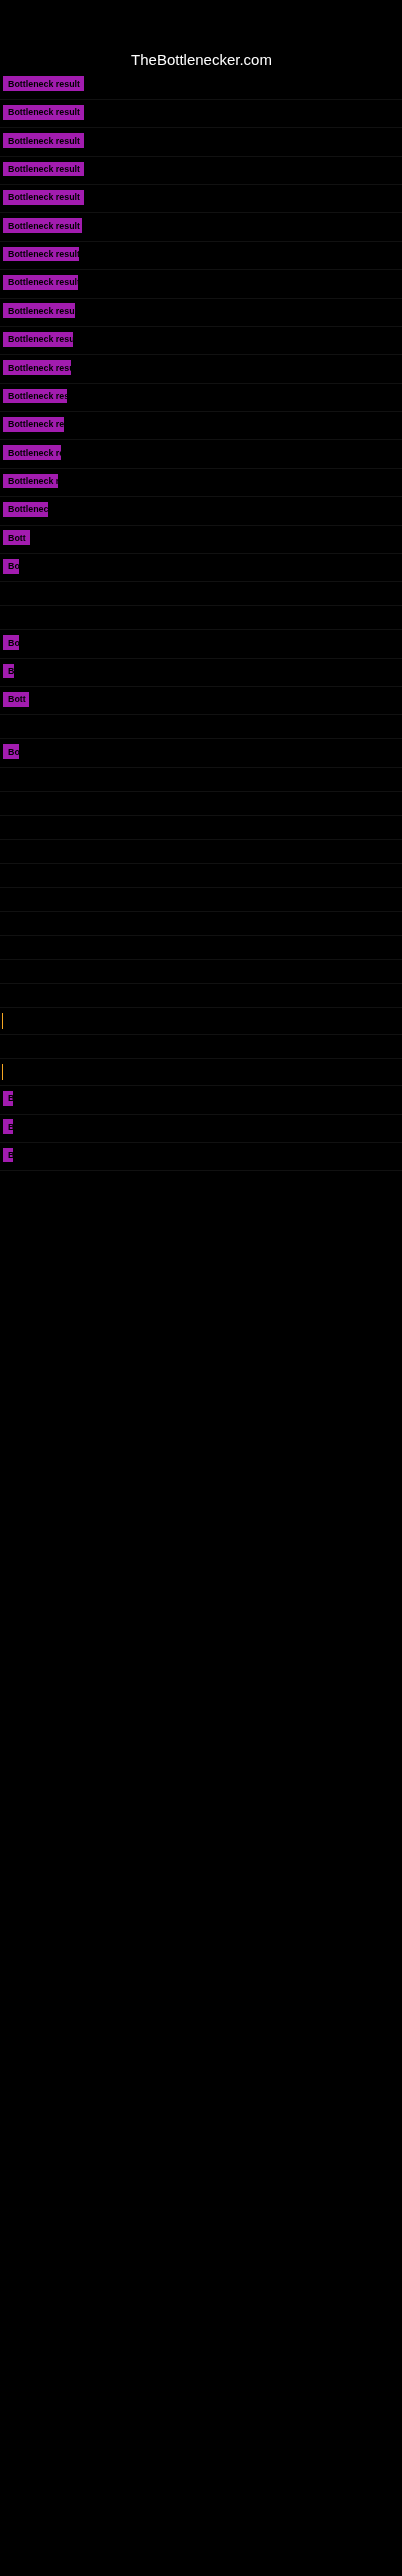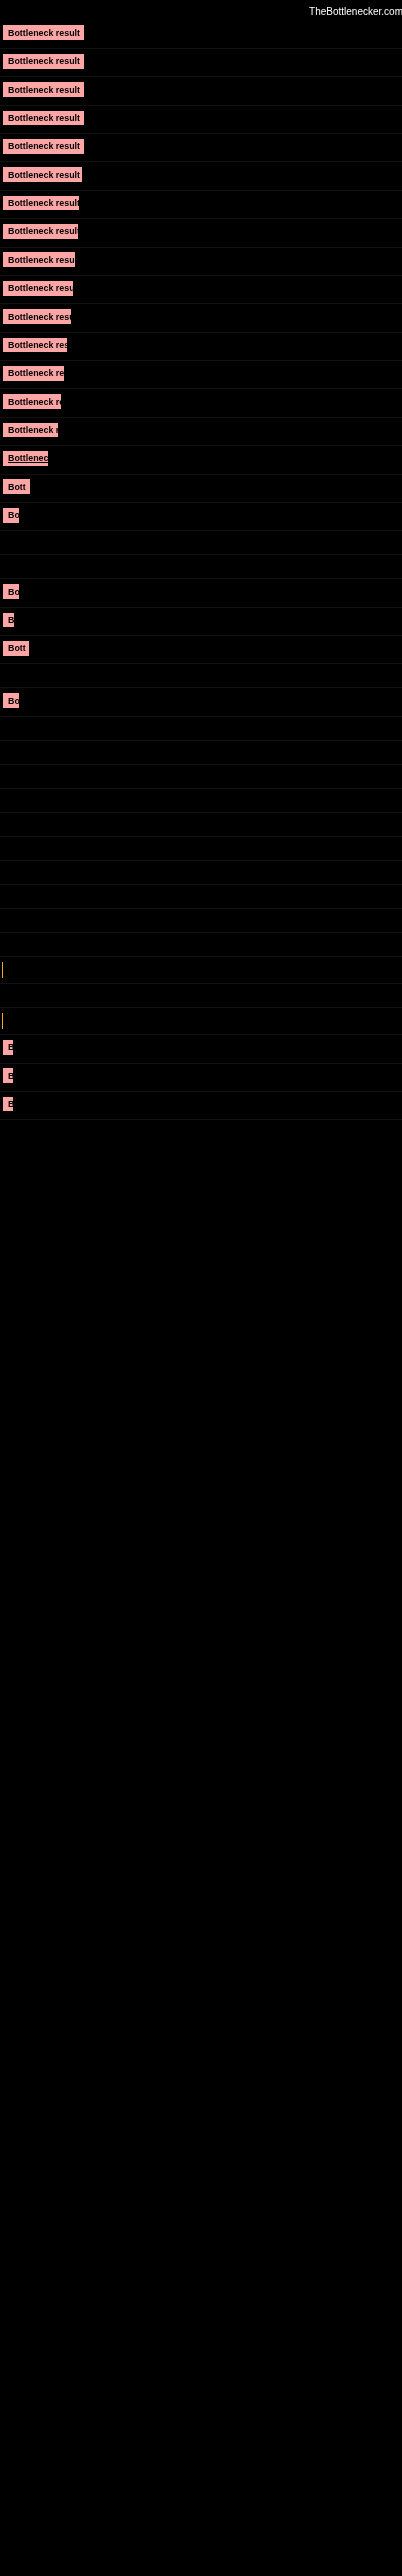--- a/index.html
+++ b/index.html
@@ -11,29 +11,30 @@
     body {
       background-color: #000;
       width: 403px;
       min-height: 2576px;
       font-family: Arial, sans-serif;
       position: relative;
     }
 
     .site-title {
       color: #fff;
-      font-size: 10px;
-      text-align: right;
+      font-size: 15px;
+      text-align: center;
       padding: 6.4px 0 3.2px 0;
       font-weight: normal;
+      margin-top: 45px;
     }
 
     .bottleneck-badge {
       display: inline-block;
-      background-color: #fca5a5;
+      background-color: #a21caf;
       color: #000;
       font-size: 8.9px;
       font-weight: bold;
       padding: 2.4px 4.8px;
       margin-left: 1.6px;
       white-space: nowrap;
       overflow: hidden;
     }
 
     .row {
@@ -57,21 +58,21 @@
     <div class="row" style="min-height: 24px;"><span class="bottleneck-badge" style="max-width: 79px;">Bottleneck result</span></div>
     <div class="row" style="min-height: 24px;"><span class="bottleneck-badge" style="max-width: 76px;">Bottleneck result</span></div>
     <div class="row" style="min-height: 24px;"><span class="bottleneck-badge" style="max-width: 75px;">Bottleneck result</span></div>
     <div class="row" style="min-height: 24px;"><span class="bottleneck-badge" style="max-width: 72px;">Bottleneck result</span></div>
     <div class="row" style="min-height: 24px;"><span class="bottleneck-badge" style="max-width: 70px;">Bottleneck result</span></div>
     <div class="row" style="min-height: 24px;"><span class="bottleneck-badge" style="max-width: 68px;">Bottleneck result</span></div>
     <div class="row" style="min-height: 24px;"><span class="bottleneck-badge" style="max-width: 64px;">Bottleneck result</span></div>
     <div class="row" style="min-height: 24px;"><span class="bottleneck-badge" style="max-width: 61px;">Bottleneck res</span></div>
     <div class="row" style="min-height: 24px;"><span class="bottleneck-badge" style="max-width: 58px;">Bottleneck res</span></div>
     <div class="row" style="min-height: 24px;"><span class="bottleneck-badge" style="max-width: 55px;">Bottleneck re</span></div>
-    <div class="row" style="min-height: 24px;"><span class="bottleneck-badge" style="max-width: 45px; text-decoration: underline;">Bottlenec</span></div>
+    <div class="row" style="min-height: 24px;"><span class="bottleneck-badge" style="max-width: 45px;">Bottlenec</span></div>
     <div class="row" style="min-height: 24px;"><span class="bottleneck-badge" style="max-width: 27px;">Bott</span></div>
     <div class="row" style="min-height: 24px;"><span class="bottleneck-badge" style="max-width: 16px;">Bo</span></div>
     <div class="row" style="min-height: 24px;"></div>
     <div class="row" style="min-height: 24px;"></div>
     <div class="row" style="min-height: 24px;"><span class="bottleneck-badge" style="max-width: 16px;">Bo</span></div>
     <div class="row" style="min-height: 24px;"><span class="bottleneck-badge" style="max-width: 11.3px;">B</span></div>
     <div class="row" style="min-height: 24px;"><span class="bottleneck-badge" style="max-width: 26px;">Bott</span></div>
     <div class="row" style="min-height: 24px;"></div>
     <div class="row" style="min-height: 24px;"><span class="bottleneck-badge" style="max-width: 16px;">Bo</span></div>
     <div class="row" style="min-height: 24px;"></div>

